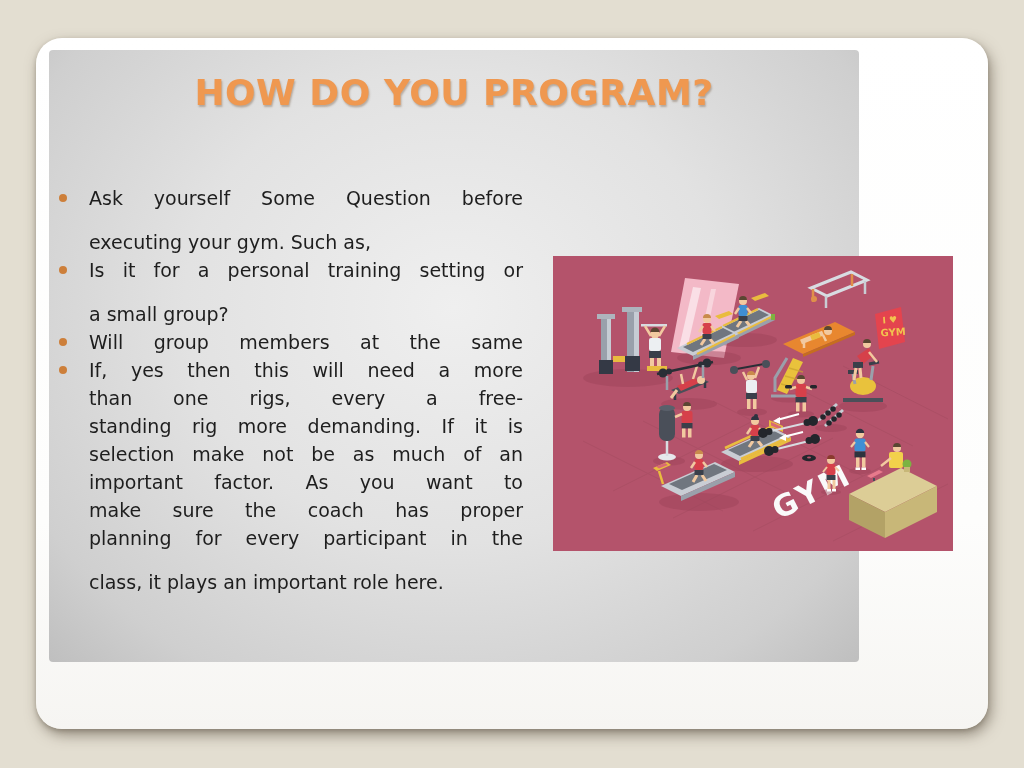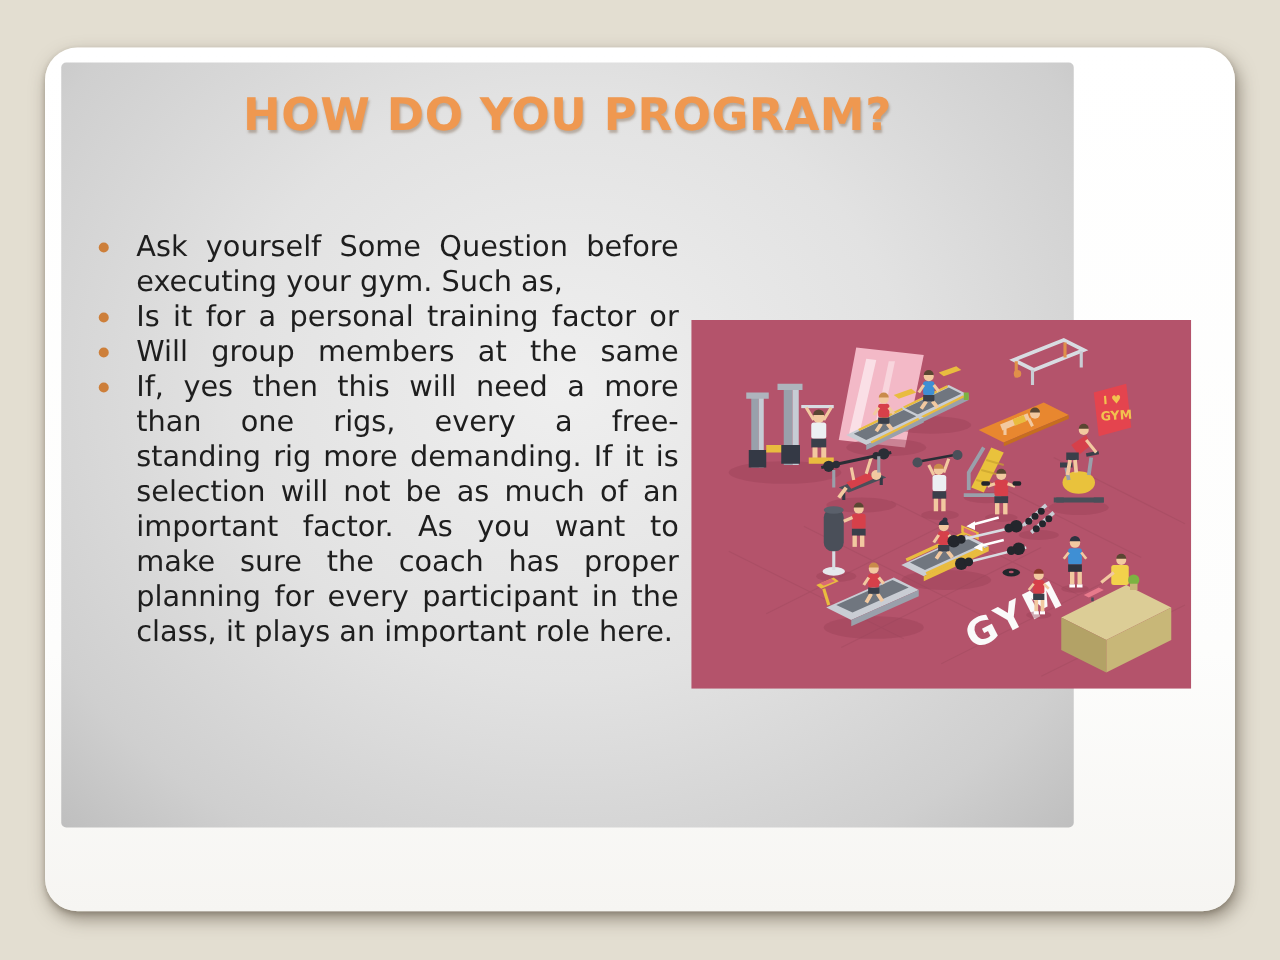--- a/index.html
+++ b/index.html
@@ -32,36 +32,36 @@
     width: 100%;
     text-align: center;
     font-size: 36px;
     font-weight: bold;
     letter-spacing: 0.5px;
     color: #EF9850;
     text-shadow: 1px 2px 2px rgba(100, 70, 40, 0.35);
   }
   .text-block {
     position: absolute;
-    left: 60px; top: 134px;
+    left: 40px; top: 134px;
     width: 434px;
-    font-size: 23px;
+    font-size: 19px;
     line-height: 28px;
     color: #1E1E1E;
   }
   .bullet { position: relative; }
   .bullet-marker {
     position: absolute;
     left: -30px; top: 10px;
     width: 8px; height: 8px;
     border-radius: 50%;
     background: #CD7F3A;
   }
   .line { text-align: justify; text-align-last: justify; }
-  .line.last { text-align-last: left; }
+  .line.last { text-align-last: left; margin-top: 16px; }
   .illustration {
     position: absolute;
     left: 504px; top: 206px;
     width: 400px; height: 295px;
   }
   svg text { font-family: "DejaVu Sans", "Liberation Sans", sans-serif; }
 </style>
 </head>
 <body>
 
@@ -71,32 +71,33 @@
     <div class="slide-title">HOW DO YOU PROGRAM?</div>
 
     <div class="text-block">
       <div class="bullet">
         <span class="bullet-marker"></span>
         <div class="line">Ask yourself Some Question before</div>
         <div class="line last">executing your gym. Such as,</div>
       </div>
       <div class="bullet">
         <span class="bullet-marker"></span>
-        <div class="line">Is it for a personal training factor or</div>
+        <div class="line">Is it for a personal training setting or</div>
+        <div class="line last">a small group?</div>
       </div>
       <div class="bullet">
         <span class="bullet-marker"></span>
         <div class="line">Will group members at the same</div>
       </div>
       <div class="bullet">
         <span class="bullet-marker"></span>
         <div class="line">If, yes then this will need a more</div>
         <div class="line">than one rigs, every a free-</div>
         <div class="line">standing rig more demanding. If it is</div>
-        <div class="line">selection will not be as much of an</div>
+        <div class="line">selection make not be as much of an</div>
         <div class="line">important factor. As you want to</div>
         <div class="line">make sure the coach has proper</div>
         <div class="line">planning for every participant in the</div>
         <div class="line last">class, it plays an important role here.</div>
       </div>
     </div>
 
     <div class="illustration">
       <svg width="400" height="295" viewBox="0 0 400 295" xmlns="http://www.w3.org/2000/svg">
 

